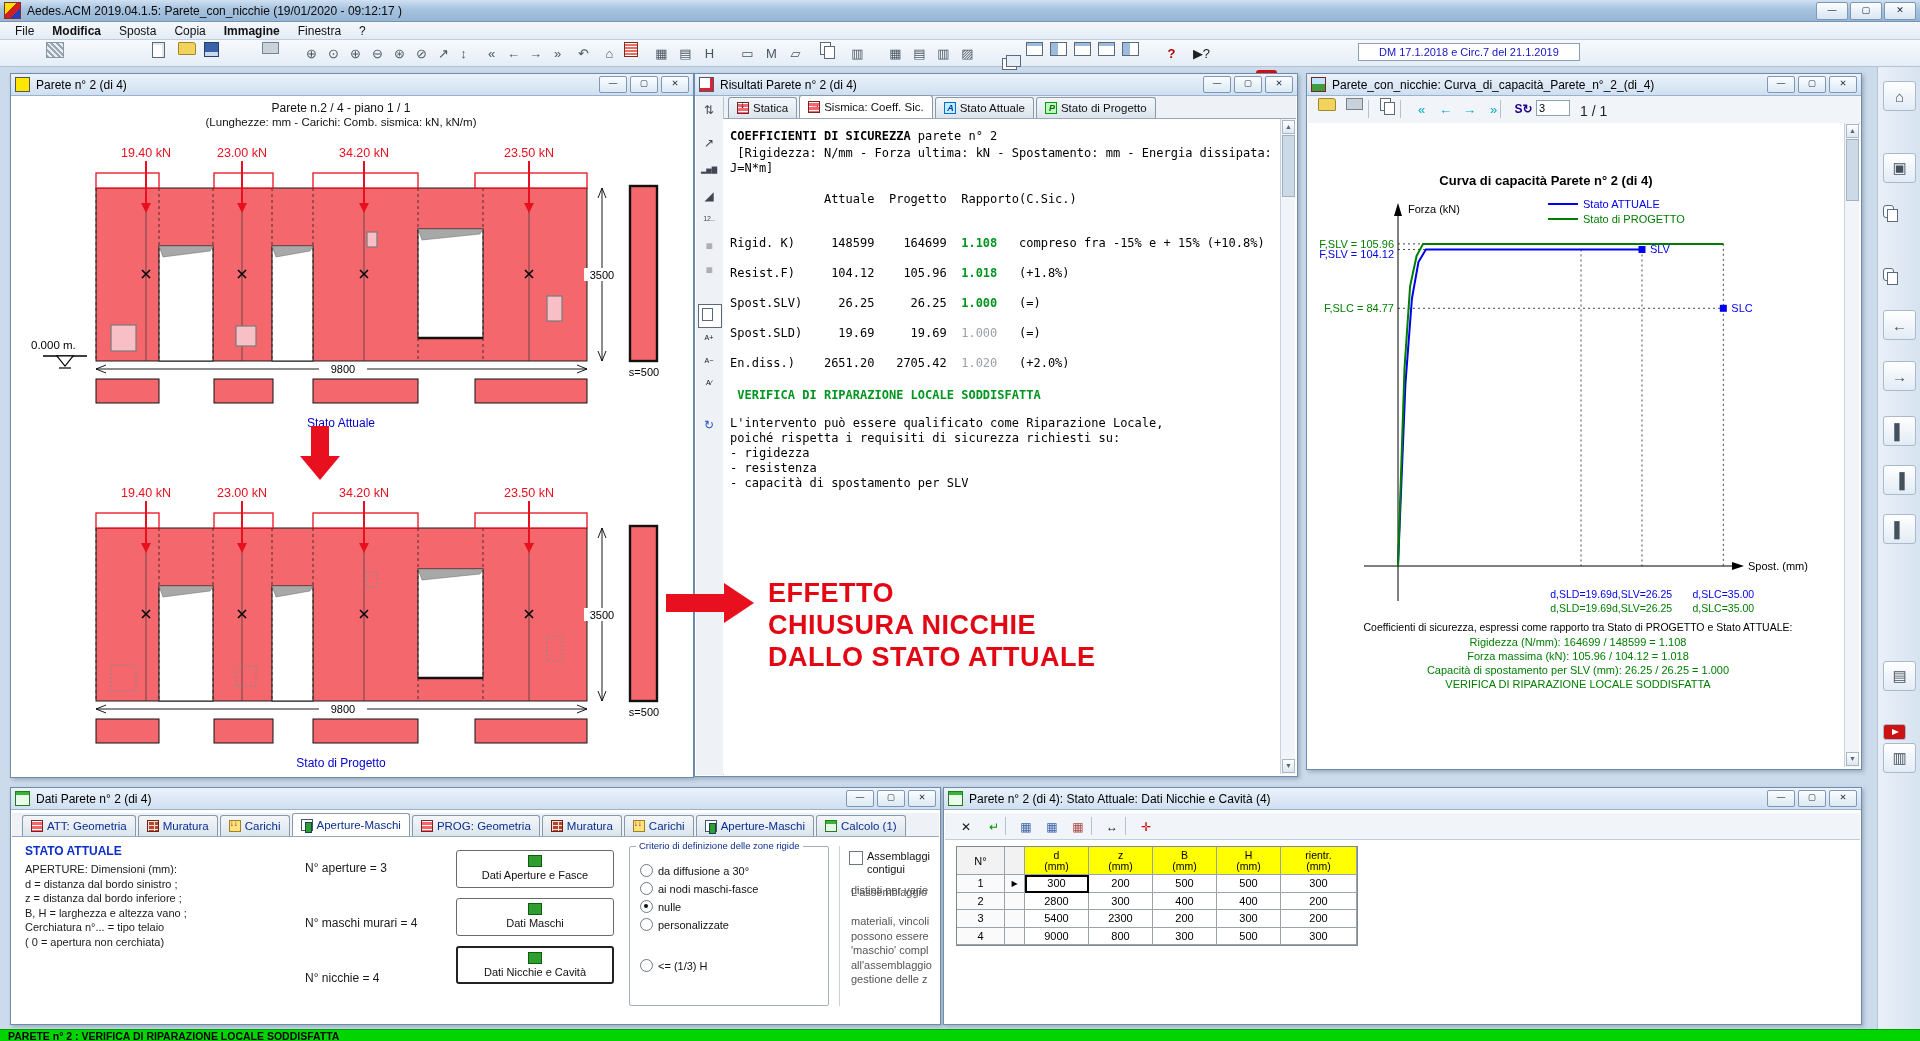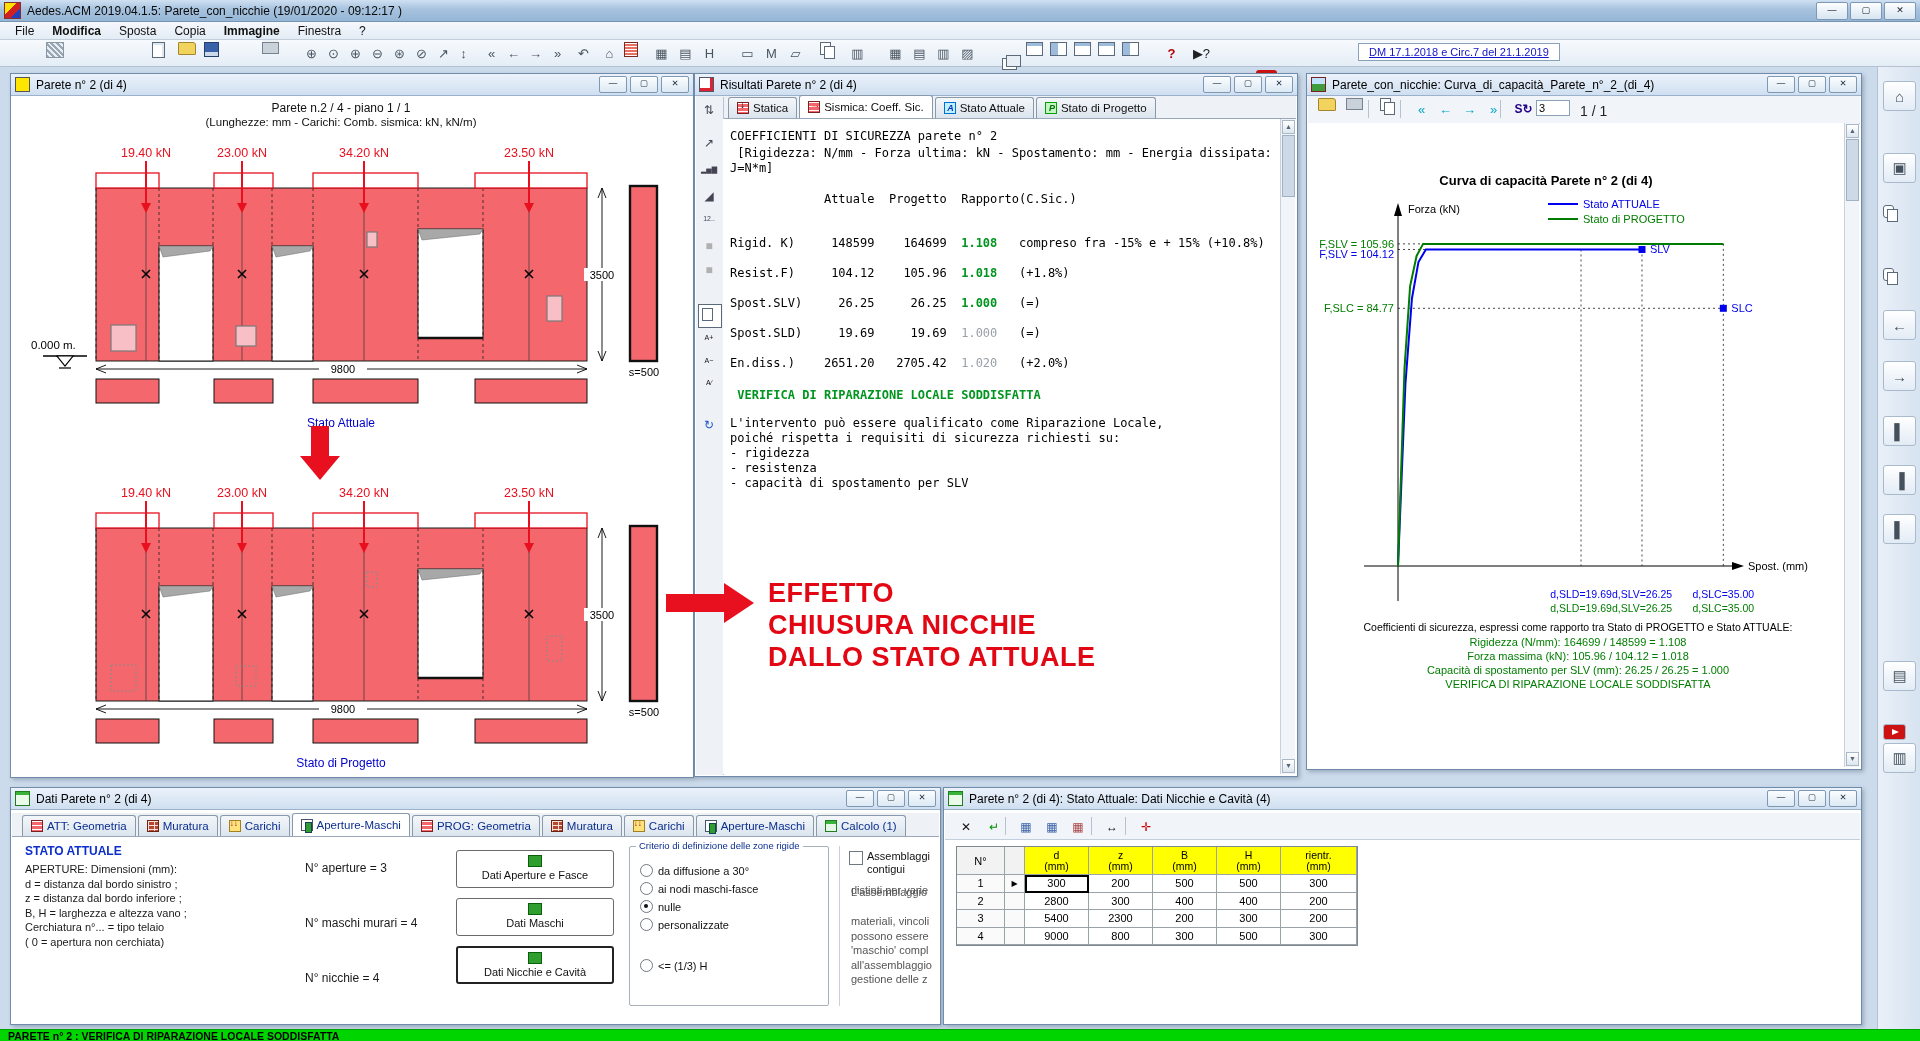--- a/index.html
+++ b/index.html
@@ -18,21 +18,21 @@
   .menubar{position:absolute;left:0;top:22px;width:100%;height:18px;box-sizing:border-box;
     background:linear-gradient(#f5f8fc,#e3ecf5);border-bottom:1px solid #c2cedb;
     display:flex;align-items:center;padding-left:6px;}
   .menubar span{font-size:12px;color:#111;padding:1px 9px;}
   .menubar span.bold{font-weight:bold;}
   .toolbar{position:absolute;left:0;top:40px;width:100%;height:27px;box-sizing:border-box;
     background:linear-gradient(#f7fafd,#e4edf6);border-bottom:1px solid #b4c2d1;}
   .tbtn{position:absolute;top:2px;width:23px;height:22px;display:flex;align-items:center;
     justify-content:center;font-size:13px;color:#4a5560;}
   .dm-box{position:absolute;left:1358px;top:3px;border:1px solid #8aa0b6;background:#fff;
-    color:#1414c8;font-size:11px;padding:2px 10px;white-space:nowrap;text-decoration:underline;}
+    color:#1414c8;font-size:11px;padding:2px 20px;white-space:nowrap;}
   
   .rightbar{position:absolute;right:0;top:67px;width:42px;height:962px;
     background:linear-gradient(90deg,#eaf0f8,#d7e3f0);border-left:1px solid #b4c2d1;}
   .rbtn{position:absolute;left:5px;width:31px;height:28px;border:1px solid #a8bacc;border-radius:3px;
     background:linear-gradient(#ffffff,#e2ebf5);display:flex;align-items:center;justify-content:center;
     font-size:15px;color:#44505c;}
   
   .sh-pattern{background:repeating-linear-gradient(45deg,#9aa6b2 0 2px,#e8eef5 2px 4px);width:16px;height:14px;border:1px solid #8a96a2;}
   .sh-doc{width:11px;height:14px;background:#fff;border:1px solid #5a6a7a;box-shadow:inset -2px 2px 0 #dfe7ef;}
   .sh-folder{width:16px;height:11px;background:#f2d35e;border:1px solid #a3862c;border-radius:1px 3px 1px 1px;}
@@ -89,21 +89,21 @@
   .ti-P{background:#c2f5c2;border:1px solid #00a000;}
   .ti-P::after{content:"P";position:absolute;left:3px;top:0px;font-size:9px;font-weight:bold;color:#007000;}
   
   .strip{position:absolute;left:1px;top:23px;bottom:1px;width:27px;background:#eef1f5;border-right:1px solid #b8c4d0;}
   .sic{position:absolute;left:2px;width:22px;height:22px;display:flex;align-items:center;justify-content:center;
     font-size:12px;color:#445;}
   .sic .sm{font-size:7px;letter-spacing:0;}
   .results{position:absolute;left:28px;top:45px;right:16px;bottom:2px;background:#fff;overflow:hidden;
     font-family:"DejaVu Sans Mono",monospace;font-size:12px;color:#000;}
   .rl{position:absolute;left:7px;white-space:pre;}
-  .rl b{font-weight:normal;}
+  .rl b{font-weight:bold;}
   .grn{color:#00951f;font-weight:bold;}
   .gry{color:#9aa0a6;}
   .verd{color:#00951f;font-weight:bold;}
   .vscroll{position:absolute;right:2px;top:45px;bottom:2px;width:14px;background:#f1f4f8;border-left:1px solid #c8d2dc;}
   .vs-a{position:absolute;left:1px;width:11px;height:12px;font-size:7px;text-align:center;line-height:12px;
     color:#567;background:linear-gradient(#fff,#dde6ef);border:1px solid #aab8c6;}
   .vs-t{position:absolute;left:1px;top:16px;width:11px;height:60px;background:#cdd9e6;border:1px solid #9fb2c4;}
   
   .annot{position:absolute;left:666px;top:583px;z-index:60;}
   .an-shaft{position:absolute;left:0;top:11px;width:58px;height:18px;background:#e8101e;}

